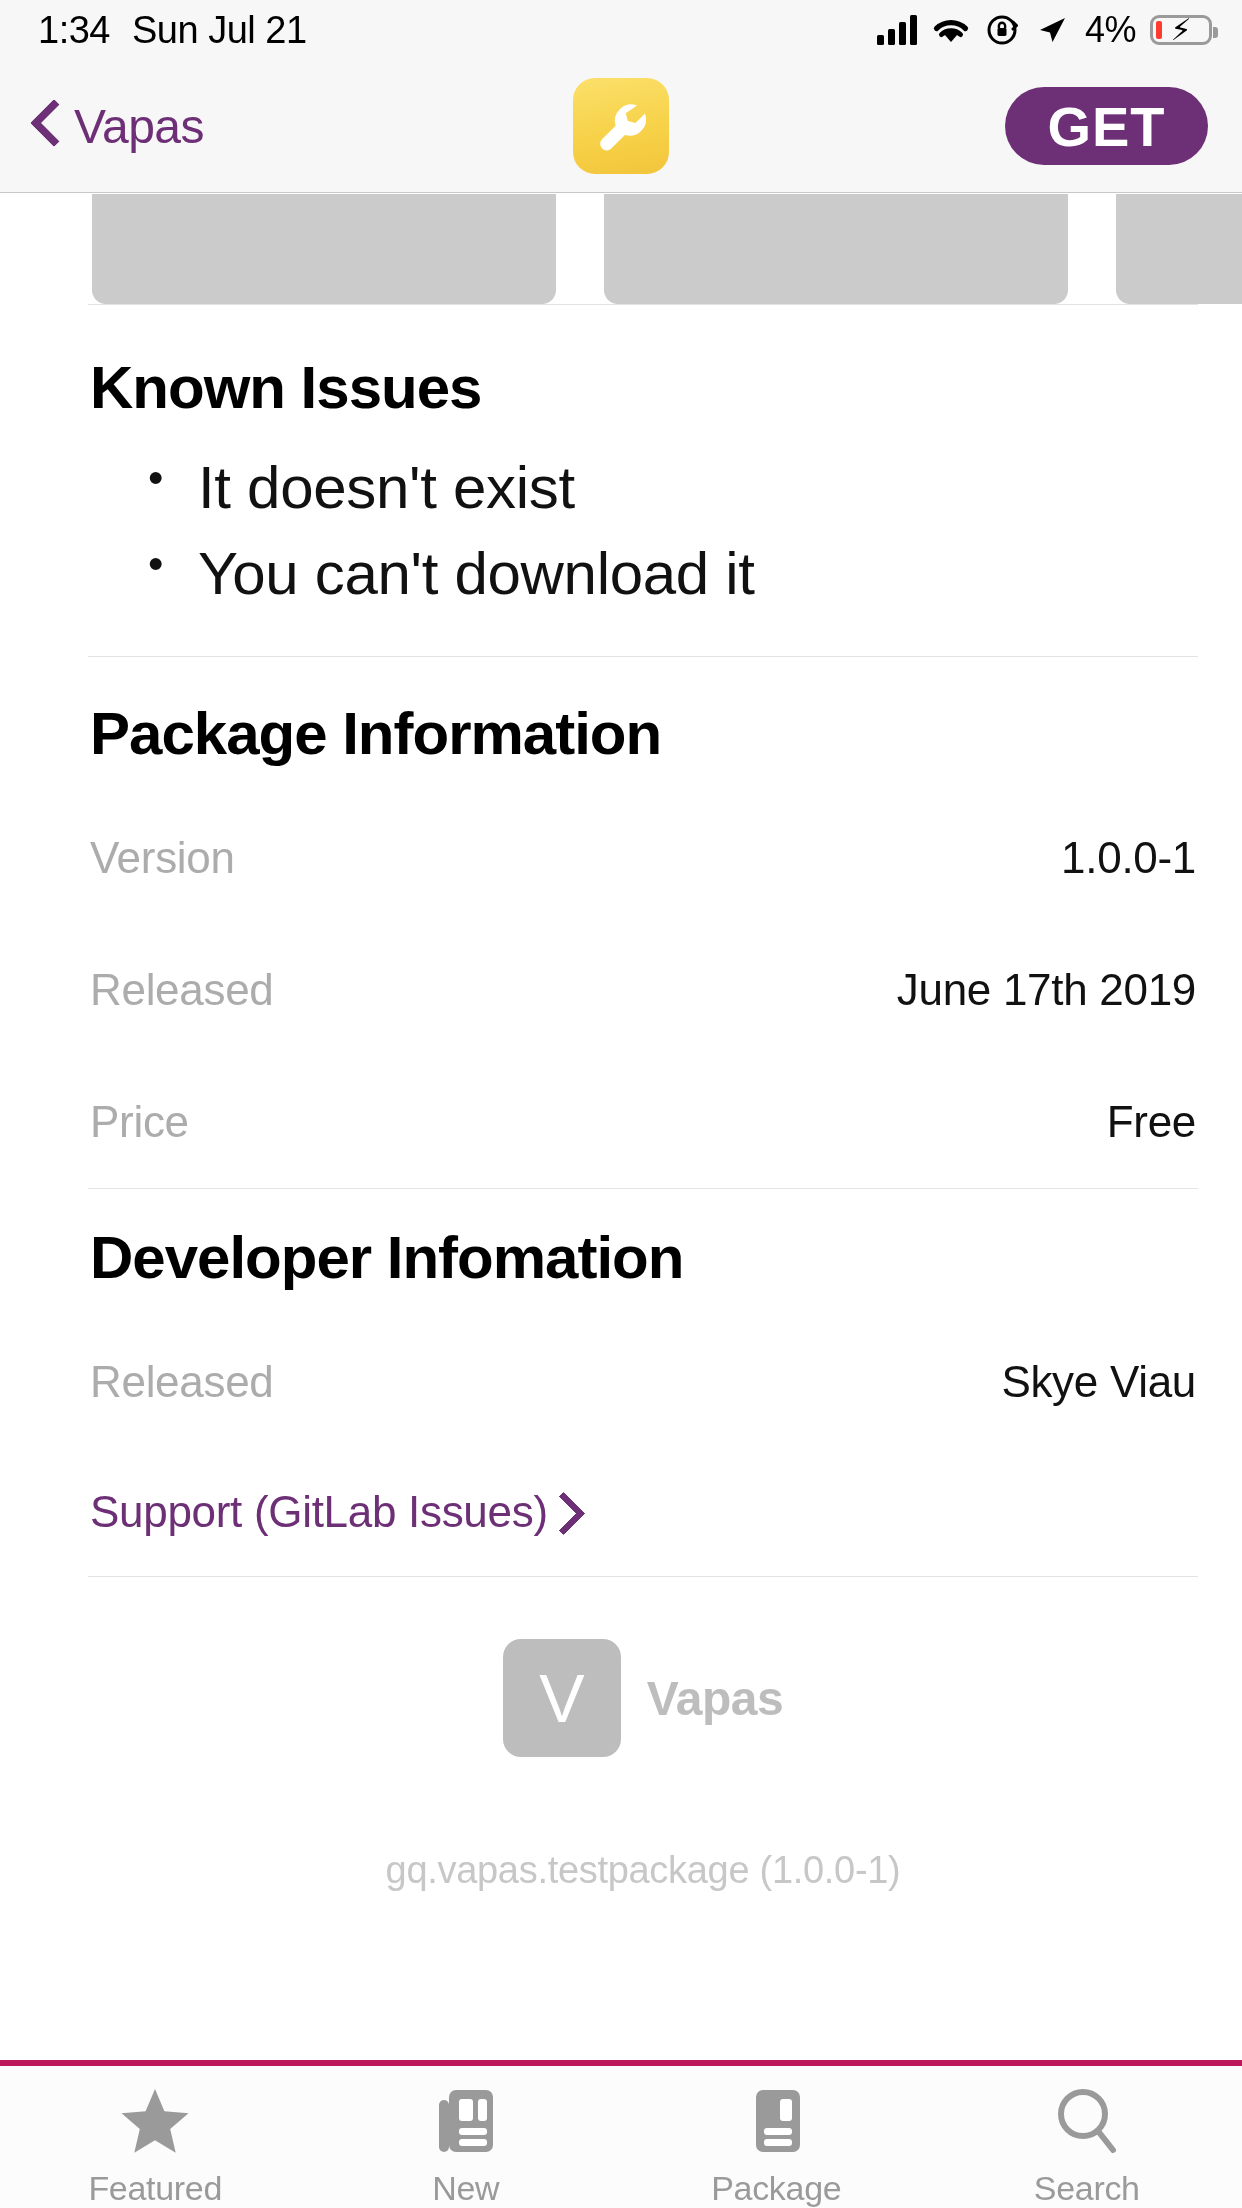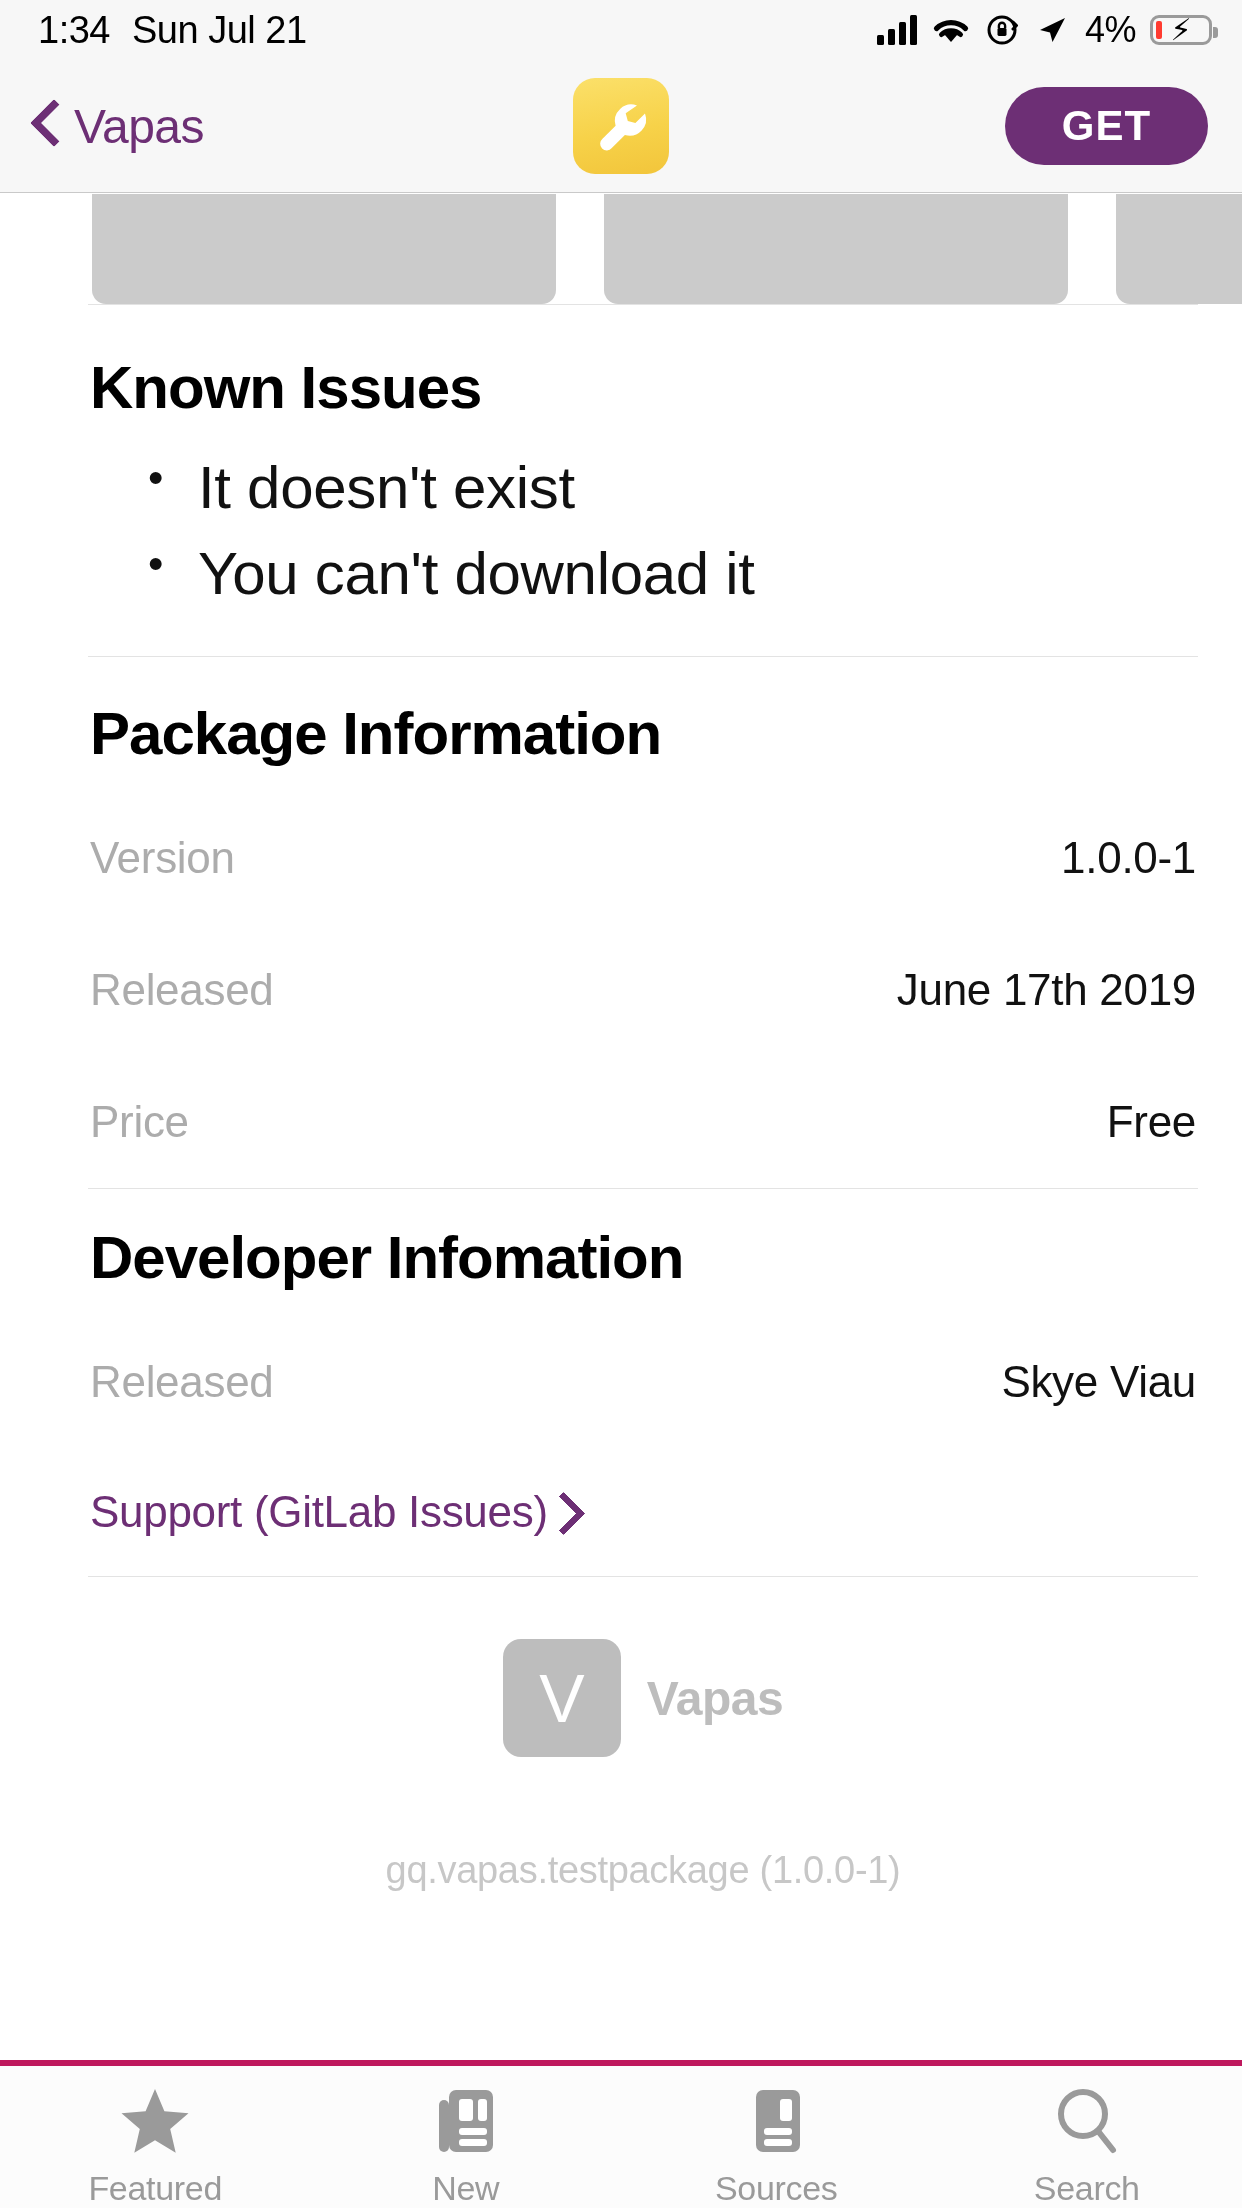--- a/index.html
+++ b/index.html
@@ -68,21 +68,21 @@
     background: linear-gradient(170deg, #fbe06a 0%, #f7d249 55%, #f2c53b 100%);
     display: flex; align-items: center; justify-content: center;
     position: absolute; left: 50%; transform: translateX(-50%);
   }
   .wrench { display: block; }
 
   .get-btn {
     width: 203px; height: 78px; border-radius: 39px;
     background: #6d2f75; color: #ffffff;
     display: flex; align-items: center; justify-content: center;
-    font-size: 42px; font-weight: 700; letter-spacing: 1px; cursor: pointer;
+    font-size: 56px; font-weight: 700; letter-spacing: 1px; cursor: pointer;
     border: none;
   }
 
   
   .content { position: absolute; top: 194px; left: 0; width: 1242px; height: 1866px; background: #fff; padding-left: 44px; }
 
   .shots { position: relative; height: 110px; overflow: hidden; }
   .shot {
     position: absolute; top: -70px; height: 180px;
     background: #cbcbcb; border-radius: 14px;
@@ -310,21 +310,21 @@
 
     <div class="tab">
       <span class="ti">
         <svg width="72" height="70" viewBox="0 0 72 70">
           <rect x="16" y="4" width="44" height="62" rx="7" fill="#9a9a9a"></rect>
           <rect x="40" y="13" width="12" height="22" rx="3" fill="#ffffff"></rect>
           <rect x="24" y="42" width="28" height="7" rx="3" fill="#ffffff"></rect>
           <rect x="24" y="53" width="28" height="7" rx="3" fill="#ffffff"></rect>
         </svg>
       </span>
-      <span class="tl">Sources</span>
+      <span class="tl">Package</span>
     </div>
 
     <div class="tab">
       <span class="ti">
         <svg width="72" height="70" viewBox="0 0 72 70">
           <circle cx="32" cy="28" r="22" stroke="#9a9a9a" stroke-width="6" fill="none"></circle>
           <line x1="47" y1="45" x2="62" y2="64" stroke="#9a9a9a" stroke-width="6" stroke-linecap="round"></line>
         </svg>
       </span>
       <span class="tl">Search</span>

